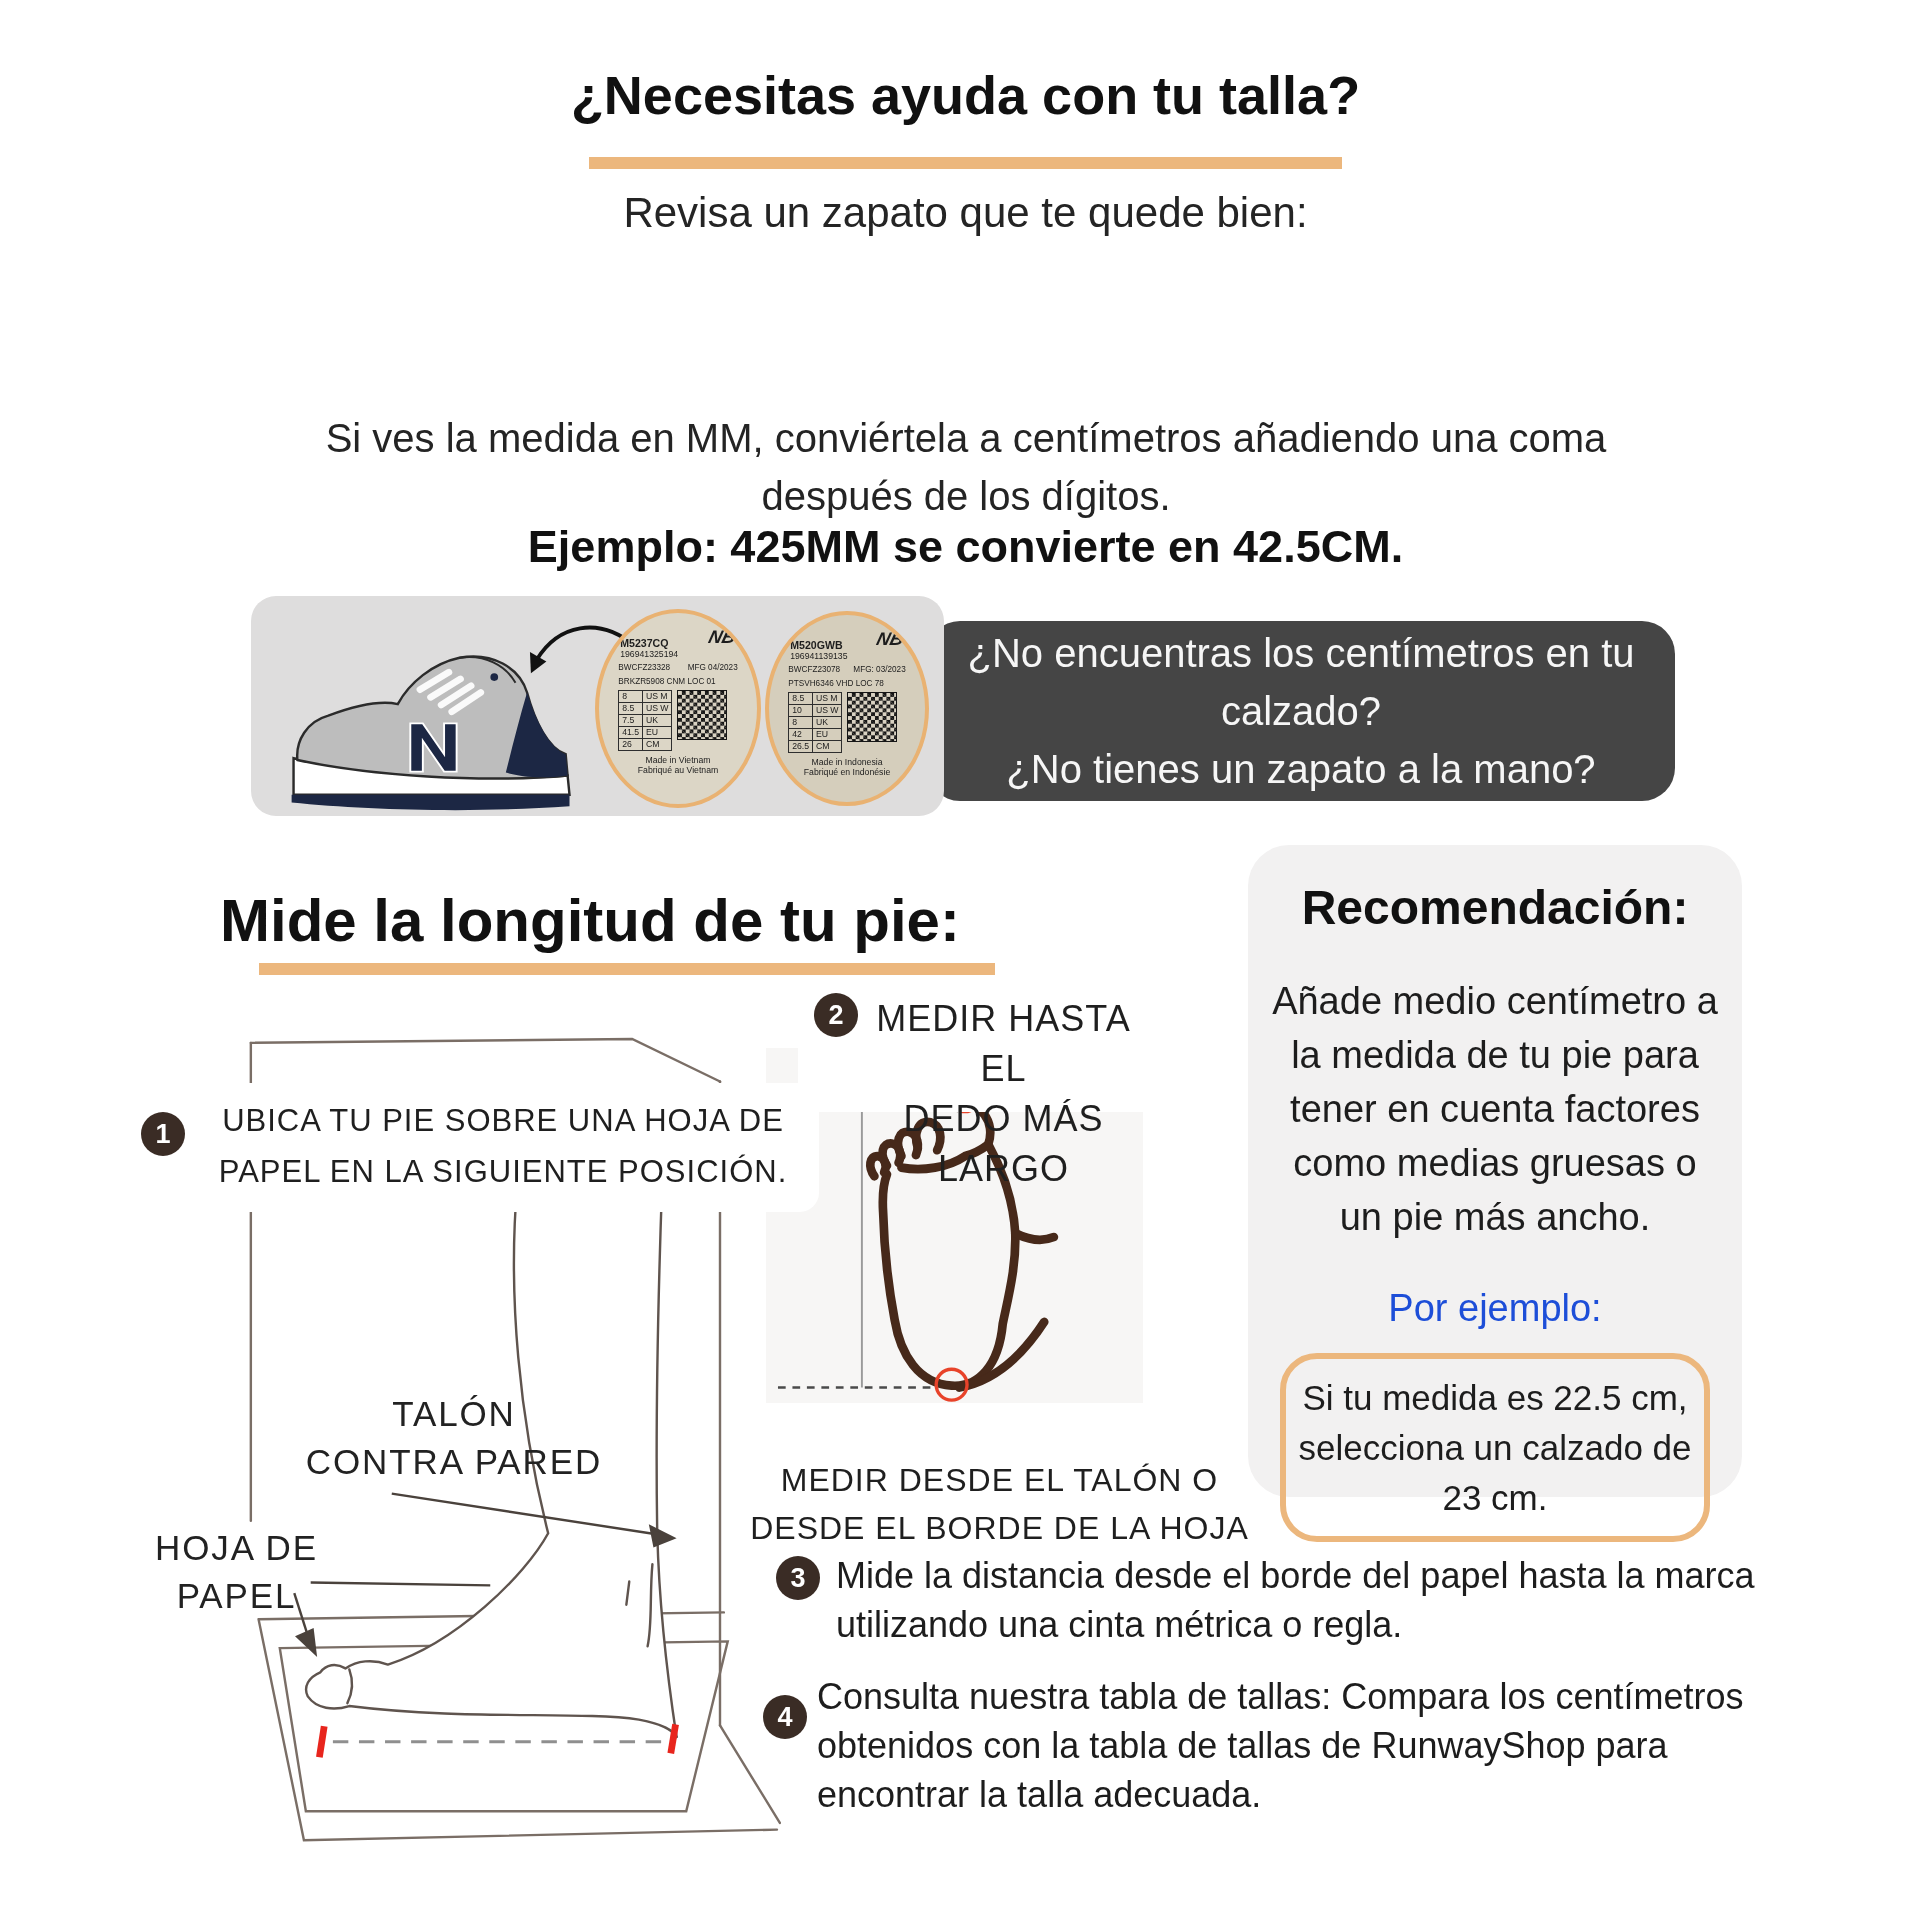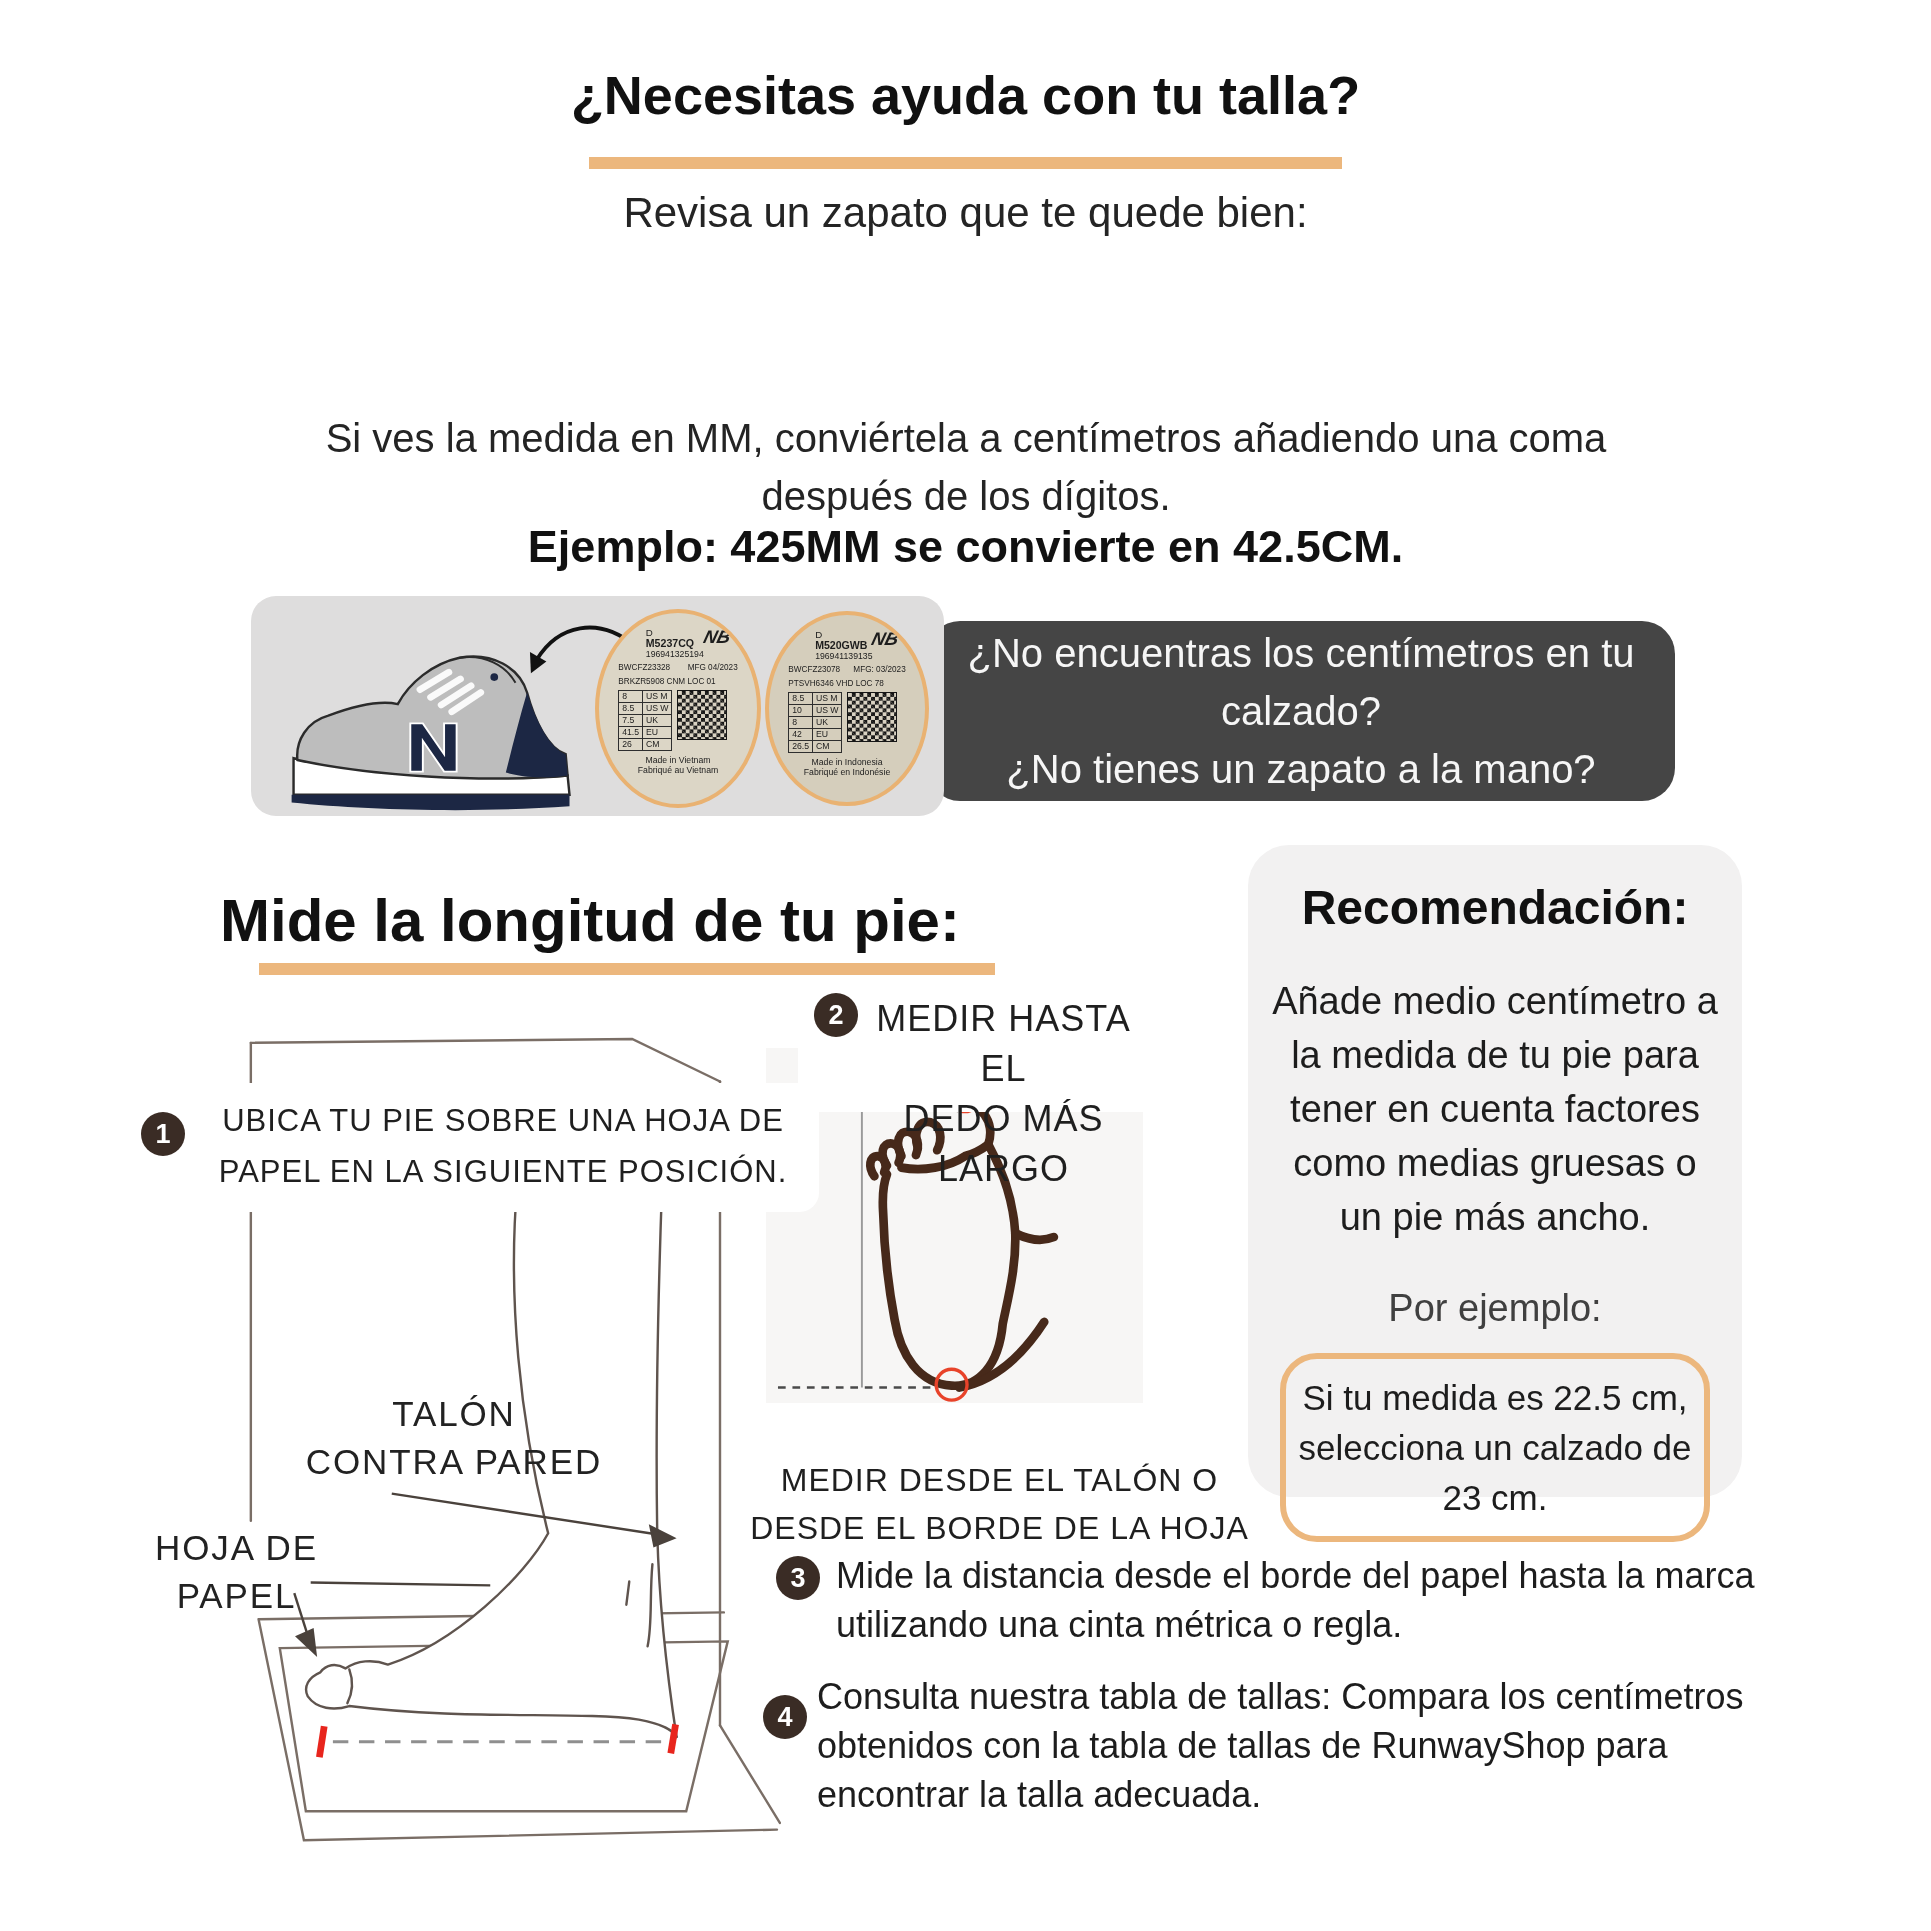--- a/index.html
+++ b/index.html
@@ -18,21 +18,21 @@
   
   .dark-box{left:927px;top:621px;width:748px;height:180px;background:#454545;border-radius:33px;
             color:#F6F6F6;display:flex;flex-direction:column;justify-content:center;text-align:center;
             font-size:40px;line-height:58px;padding:0 27px;box-sizing:border-box;z-index:1;}
   .gray-box{left:251px;top:596px;width:693px;height:220px;background:#DEDDDD;border-radius:25px;z-index:2;}
   .gray-box svg{position:absolute;left:0;top:0;}
   .oval{z-index:3;border-radius:50%;border:4.8px solid #E9B272;box-sizing:border-box;overflow:hidden;
         font-size:9.7px;color:#1d1d1d;padding:15.4px 13.5px 0;}
   .oval1{left:595px;top:609px;width:166px;height:199px;background:#DCD6C6;}
   .oval2{left:765px;top:611px;width:164px;height:195px;background:#D5CEBC;}
-  .lab-hdr{display:flex;justify-content:center;align-items:flex-start;padding:0 7.7px;margin-left:20px;}
+  .lab-hdr{display:flex;justify-content:space-between;align-items:flex-start;padding:0 7.7px;}
   .lab-d{font-size:9.7px;line-height:9.7px;}
   .lab-model{font-weight:700;font-size:10.6px;line-height:11.6px;}
   .lab-upc{font-size:8.7px;line-height:9.7px;}
   .nb-logo{font-style:italic;font-weight:700;font-size:18.3px;transform:skewX(-14deg);line-height:17.4px;}
   .lab-codes{display:flex;justify-content:space-between;font-size:8.2px;line-height:9.7px;padding:0 5.8px;margin-top:4px;}
   .lab-mid{display:flex;gap:4.8px;align-items:flex-start;padding:0 5.8px;margin-top:2.9px;}
   table.sz{border-collapse:collapse;font-size:8.7px;}
   table.sz td{border:1px solid #2e2e2e;padding:0 2.9px;line-height:11px;white-space:nowrap;}
   .qr{width:48px;height:48px;border:1.9px solid #161616;
       background-image:linear-gradient(45deg,#141414 25%,transparent 25%,transparent 75%,#141414 75%),
@@ -70,21 +70,21 @@
             line-height:48px;white-space:pre-line;z-index:3;color:#1f1f1f;}
 
   .step3-text{left:836px;top:1551px;width:966px;font-size:36px;line-height:49px;color:#1d1d1d;}
   .step4-text{left:817px;top:1672px;width:985px;font-size:36px;line-height:49px;color:#1d1d1d;}
 
   
   .rec-card{left:1248px;top:845px;width:494px;height:652px;background:#F2F1F1;border-radius:41px;z-index:2;
             display:flex;flex-direction:column;align-items:center;box-sizing:border-box;padding:35px 23px 0;gap:8px;}
   .rec-h{font-size:48px;font-weight:700;color:#111;}
   .rec-body{margin-top:31px;width:448px;text-align:center;font-size:38px;line-height:54px;color:#1d1d1d;}
-  .rec-ej{margin-top:35px;font-size:38px;color:#404040;}
+  .rec-ej{margin-top:35px;font-size:38px;color:#1d4ed8;}
   .rec-box{margin-top:15px;width:430px;box-sizing:border-box;border:6.8px solid #ECB77D;border-radius:37px;
            padding:13.5px 9.7px;text-align:center;font-size:35px;line-height:50px;color:#1d1d1d;}
 </style>
 </head>
 <body>
 
 <div class="canvas">
 
   <div class="abs title">¿Necesitas ayuda con tu talla?</div>
   <div class="abs rule1"></div>

